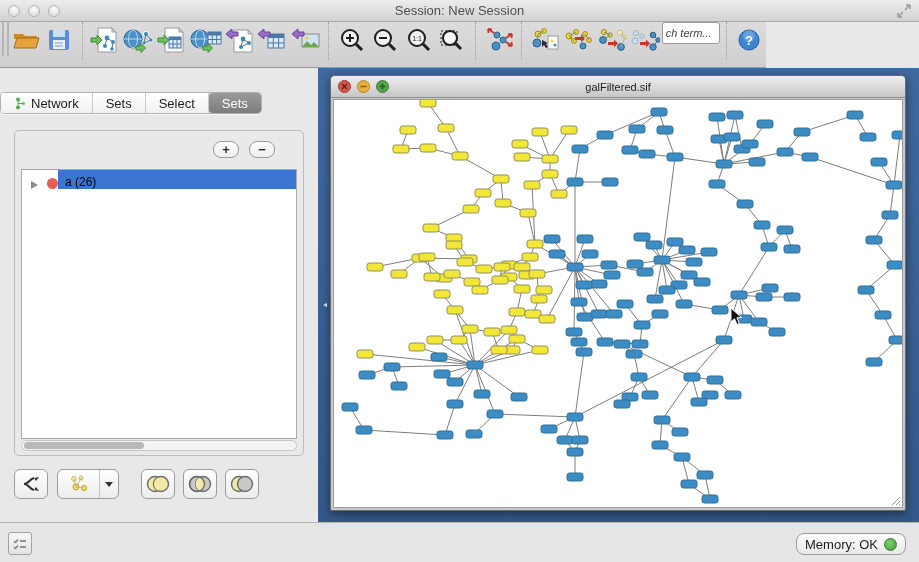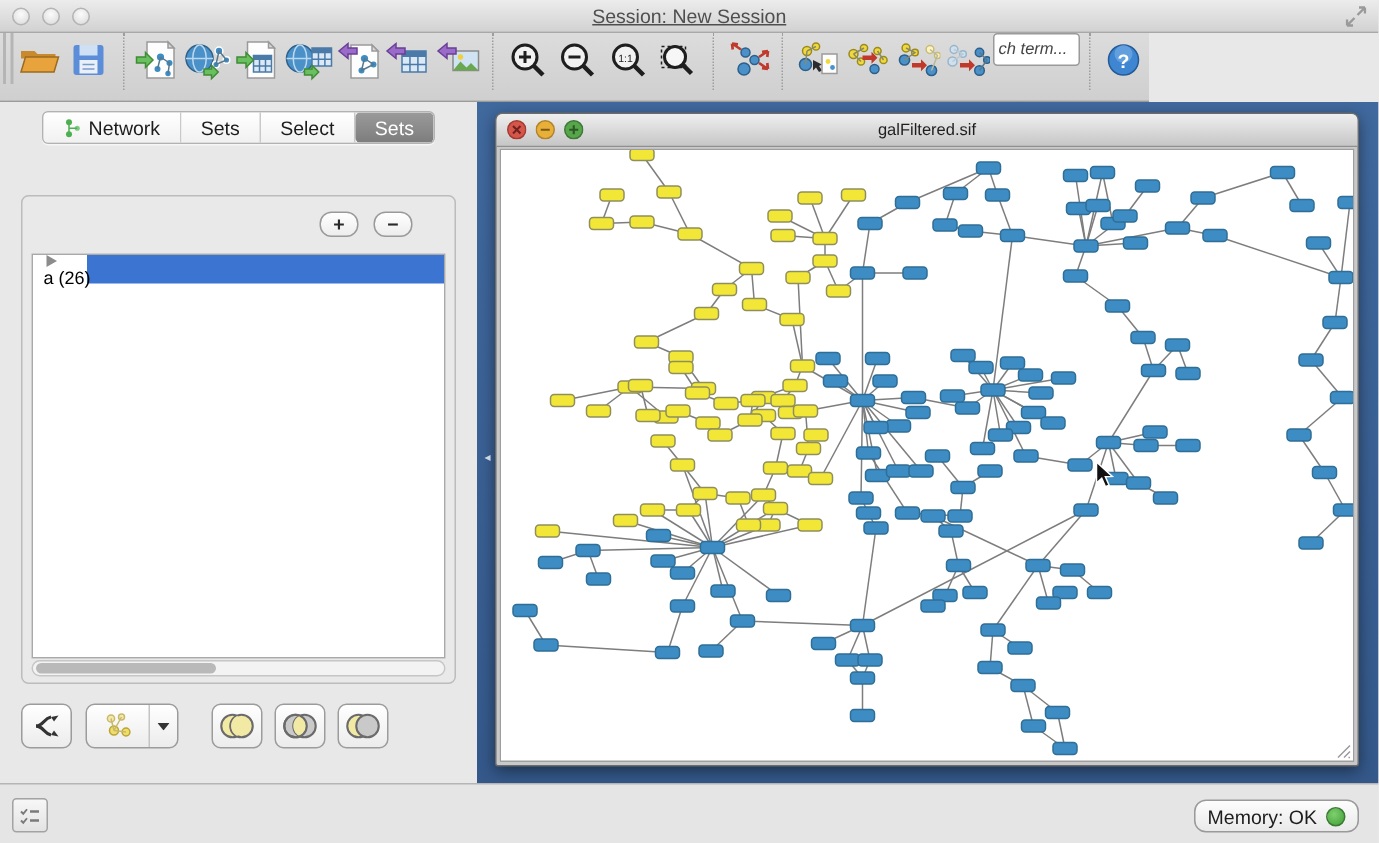--- a/index.html
+++ b/index.html
@@ -6,57 +6,57 @@
   html,body { width:919px; height:562px; }
   body { font-family:"Liberation Sans", sans-serif; font-size:12px; background:#e8e8e8; overflow:hidden; position:relative; }
 
   
   .titlebar { position:absolute; left:0; top:0; width:919px; height:22px;
     background:linear-gradient(#ececec,#d2d2d2); border-bottom:1px solid #a8a8a8;
     display:flex; align-items:center; }
   .traffic { display:flex; gap:8px; margin-left:8px; }
   .tl { width:12px; height:12px; border-radius:50%; border:1px solid #b3b3b3;
     background:radial-gradient(circle at 50% 35%, #fbfbfb, #d9d9d9); }
-  .win-title { position:absolute; left:0; right:0; text-align:center; color:#4f4f4f; font-size:13px;text-decoration:underline; }
+  .win-title { position:absolute; left:0; right:0; text-align:center; color:#4f4f4f; font-size:13px; }
   .fs-icon { position:absolute; right:8px; top:4px; width:14px; height:14px; color:#9a9a9a; }
 
   
   .toolbar { position:absolute; left:0; top:22px; width:766px; height:46px;
     background:linear-gradient(#dcdcdc,#cfcfcf); border-bottom:1px solid #9b9b9b;
     display:flex; }
   .tb-grip { width:7px; height:34px; margin-left:2px;
     border-left:2px solid #b5b5b5; border-right:2px solid #b5b5b5; }
   .tb-btn { width:34px; height:36px; display:flex; align-items:center; justify-content:center; }
   .tb-sep { width:1px; height:38px; border-left:1px dotted #9e9e9e; margin:0 6px; }
   .tb-search { width:58px; height:22px; border:1px solid #9a9a9a; border-radius:3px;
     background:#fff; font-style:italic; font-size:11px; color:#555; padding:0 3px;
     font-family:"Liberation Sans", sans-serif; }
   .tb-search::placeholder { color:#444; font-style:italic; }
 
   
   .control-panel { position:absolute; left:0; top:68px; width:318px; height:454px; background:#e8e8e8; }
   .cp-header { height:28px; display:flex; align-items:center; padding:0 10px; }
   .cp-title { font-size:13px; color:#2e2e2e; flex:1; }
   .cp-float, .cp-close { width:14px; height:14px; margin-left:8px; color:#222; display:flex; align-items:center; justify-content:center; }
-  .tabbar { display:flex; justify-content:center; margin-top:6px; }
+  .tabbar { display:flex; justify-content:flex-start; margin-top:24px; }
   .segmented { display:flex; border:1px solid #b2b2b2; border-radius:4px; overflow:hidden;
     background:#fdfdfd; height:22px; box-shadow:0 1px 0 rgba(255,255,255,.6); }
   .seg { display:flex; align-items:center; gap:5px; padding:0 13px; font-size:13px; color:#1c1c1c;
     border-right:1px solid #c9c9c9; background:linear-gradient(#ffffff,#f1f1f1); }
   .seg:last-child { border-right:none; }
   .seg.active { background:linear-gradient(#9a9a9a,#7d7d7d); color:#fff; border-radius:3px; }
   .groupbox { position:absolute; left:14px; top:62px; width:290px; height:326px;
     border:1px solid #bcbcbc; border-radius:5px; background:#e9e9e9; }
   .pm-row { position:absolute; right:28px; top:10px; display:flex; gap:10px; }
   .pm-btn { width:26px; height:17px; border:1px solid #9a9a9a; border-radius:8px;
     background:linear-gradient(#ffffff,#ededed); font-weight:bold; font-size:13px; line-height:14px;
     text-align:center; color:#2a2a2a; }
   .setlist { position:absolute; left:6px; top:38px; width:276px; height:270px;
     background:#ffffff; border:1px solid #a9a9a9; }
-  .set-row { height:19px; display:flex; align-items:flex-start; position:relative;flex-direction:column; }
+  .set-row { height:19px; display:flex; align-items:flex-end; position:relative; }
   .row-sel { position:absolute; left:36px; right:0; top:0; bottom:0; background:#3b75d1; }
   .tri { width:0; height:0; border-left:7px solid #8c8c8c; border-top:4px solid transparent;
     border-bottom:4px solid transparent; margin-left:9px; z-index:1; }
   .dot { width:11px; height:11px; border-radius:50%; background:#e85d55; margin-left:9px; z-index:1; }
   .set-label { margin-left:7px; z-index:1; color:#000; font-size:12px; }
   .hscroll { position:absolute; left:6px; bottom:4px; width:276px; height:11px; background:#f3f3f3;
     border:1px solid #c6c6c6; border-radius:6px; }
   .hthumb { position:absolute; left:2px; top:1px; width:120px; height:7px; background:#b9b9b9; border-radius:4px; }
   .cp-btnrow { position:absolute; left:14px; top:396px; width:290px; height:40px; display:flex; align-items:center; }
   .op-btn { height:30px; border:1px solid #9c9c9c; border-radius:6px;

